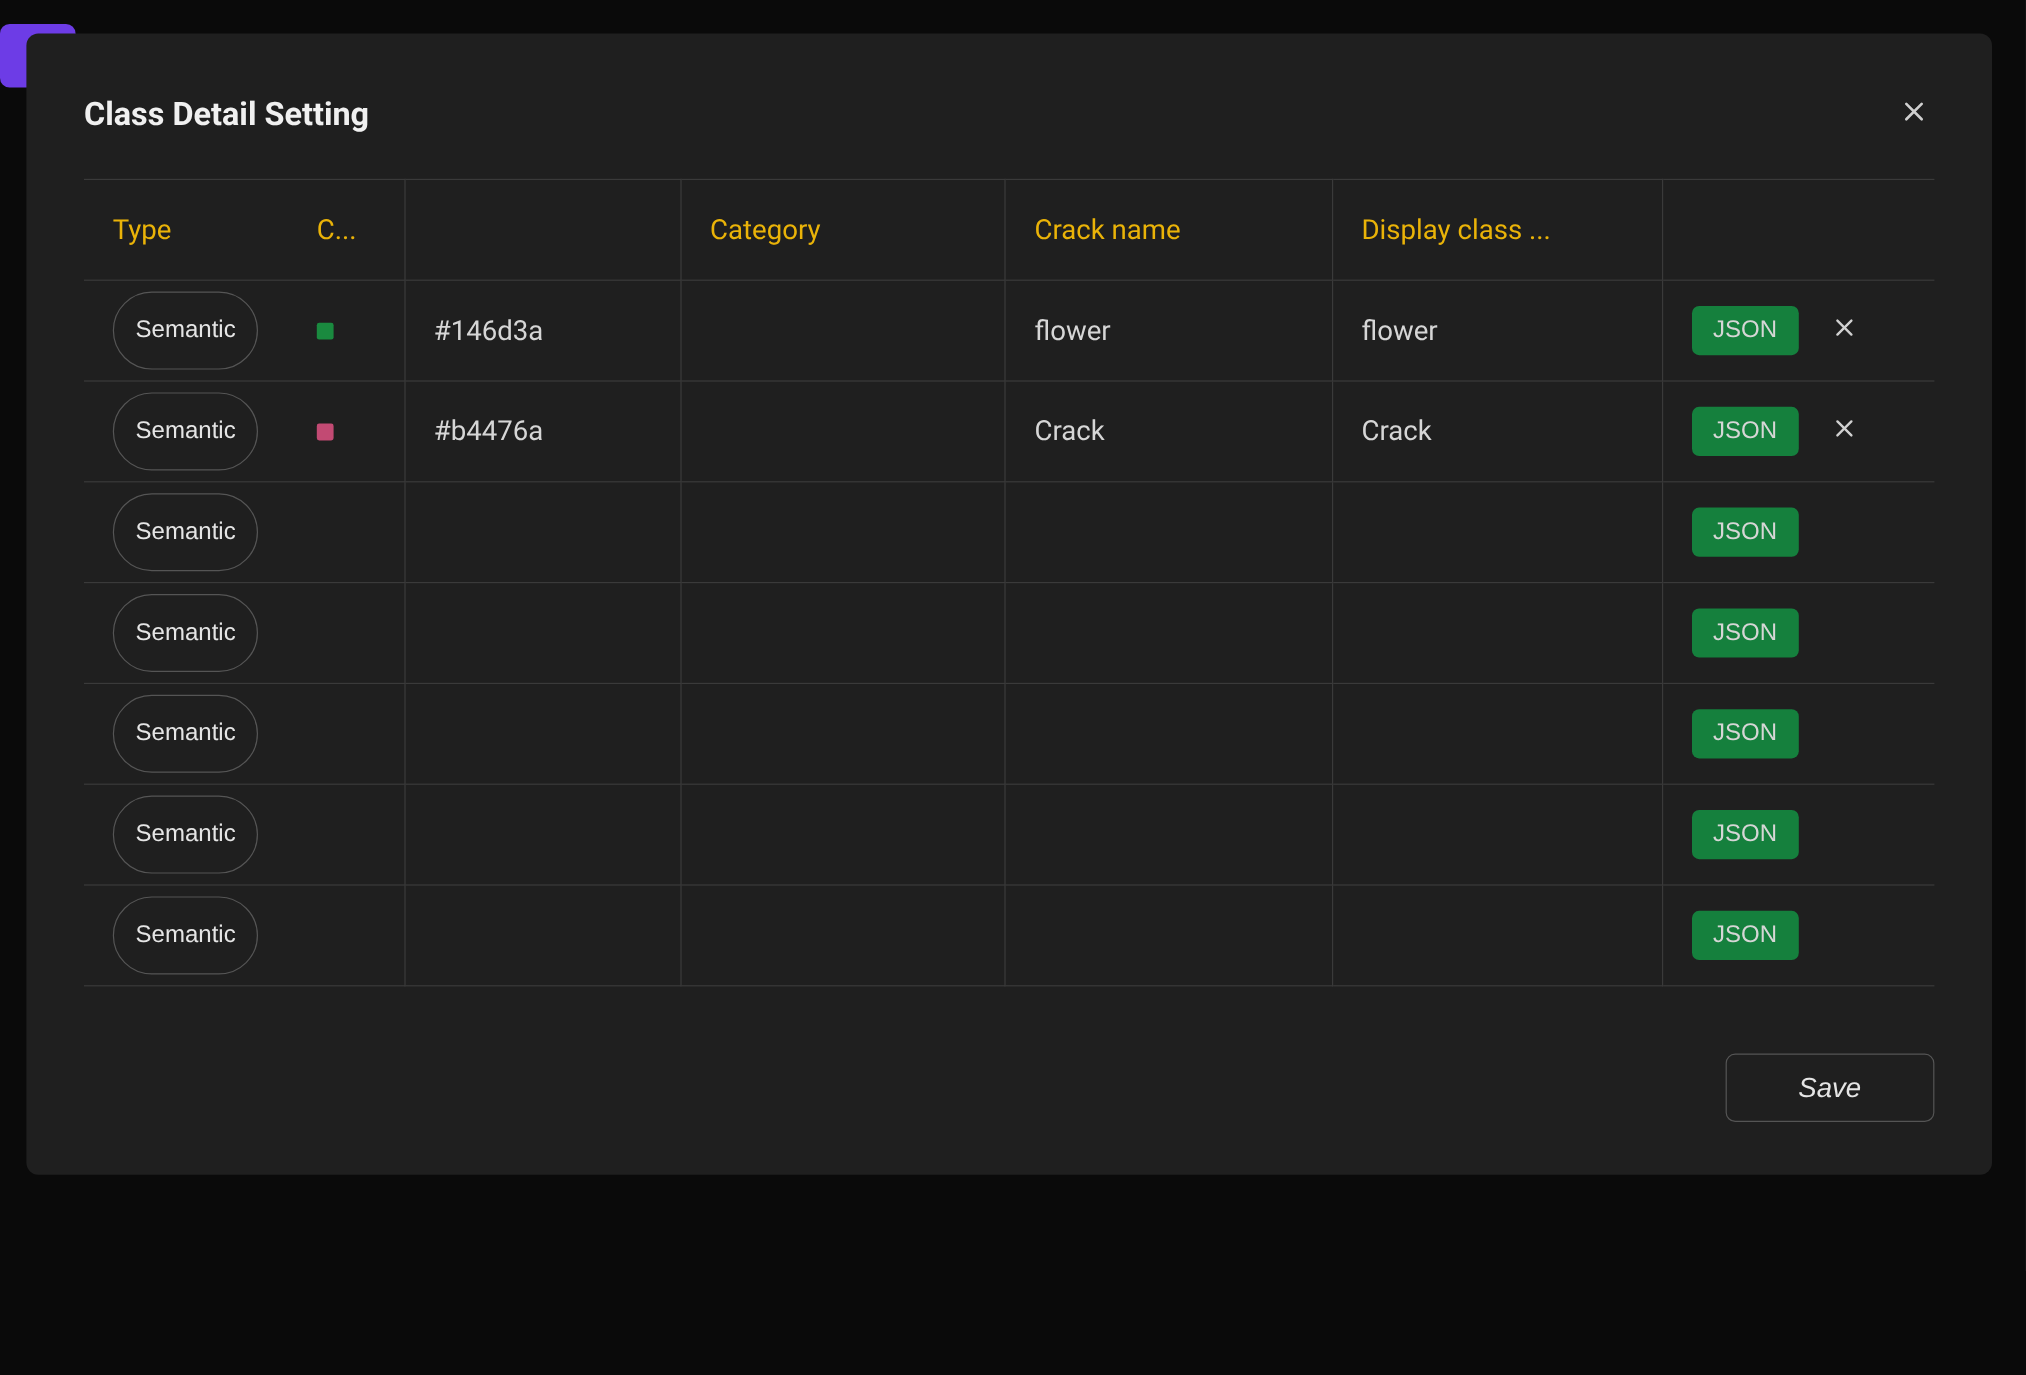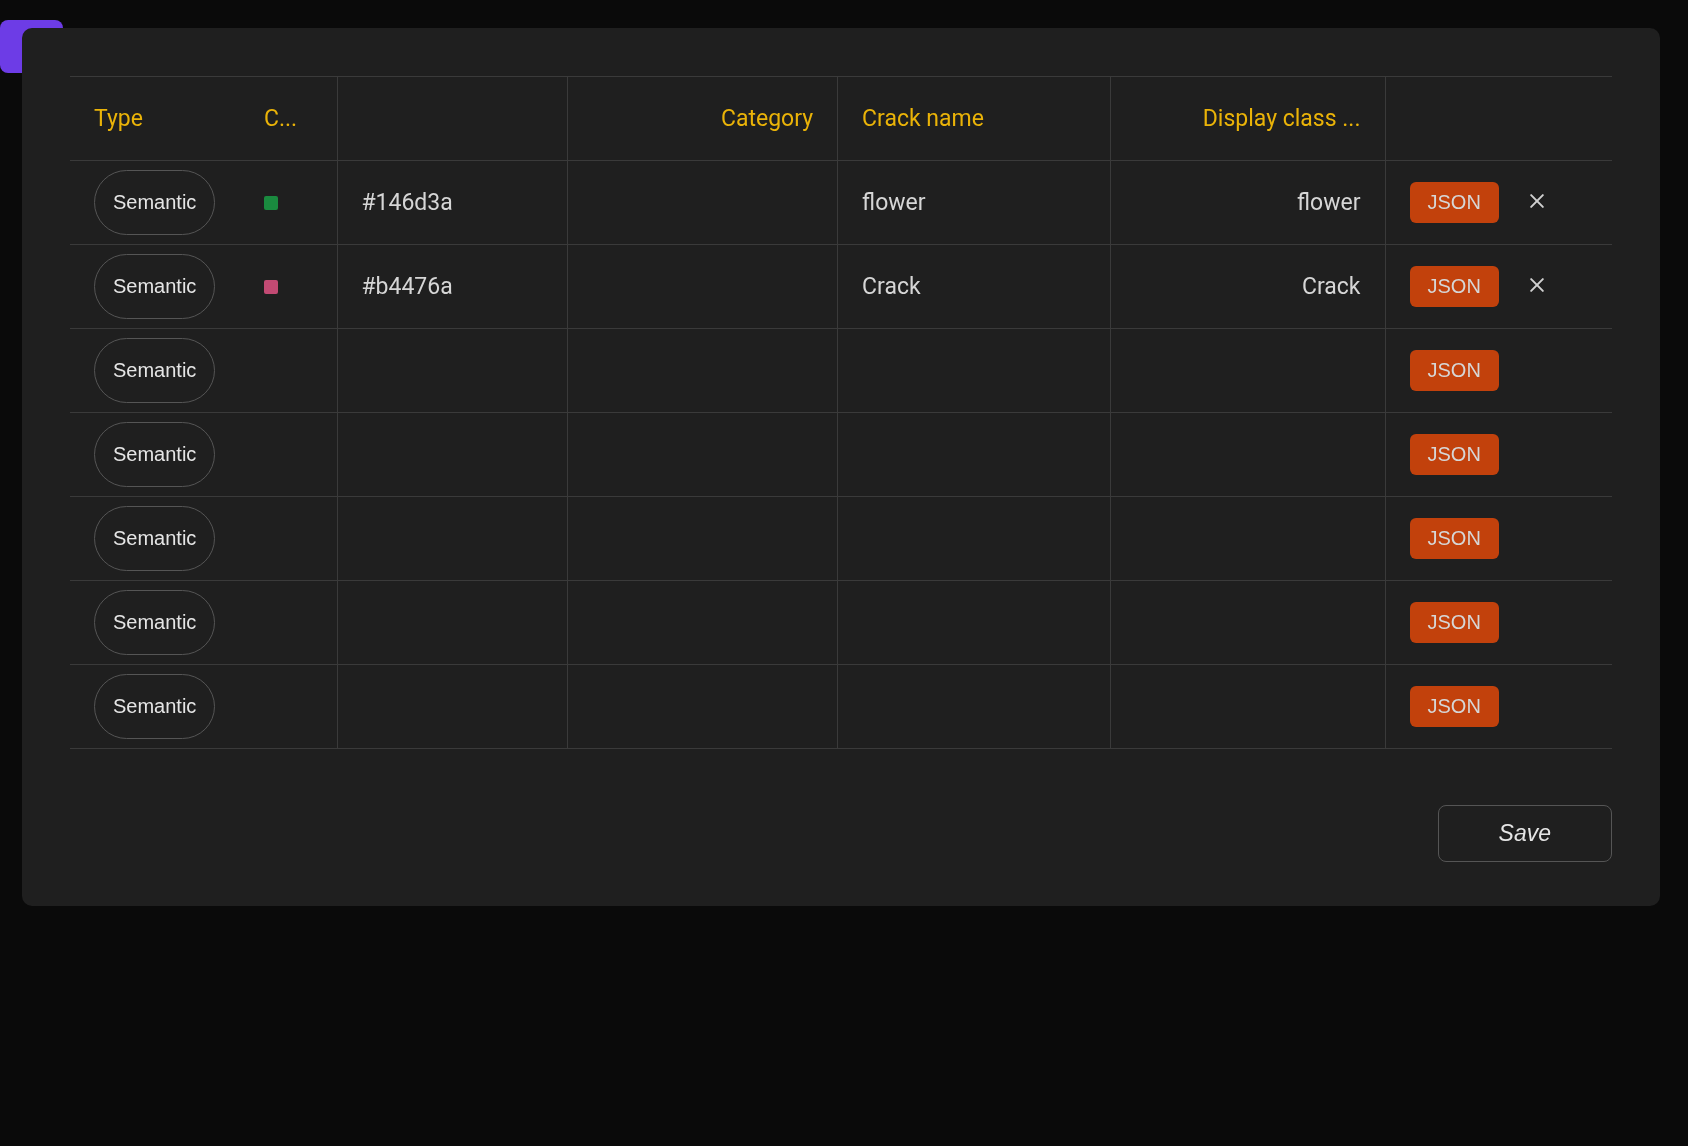--- a/index.html
+++ b/index.html
@@ -81,23 +81,23 @@
     padding: 0 24px;
     height: 84px;
     border-bottom: 1px solid #3a3a3a;
     font-size: 23px;
     color: #d6d6d6;
     vertical-align: middle;
   }
   .col-type { width: 170px; border-right: none; }
   .col-color { width: 100px; }
   .col-hex { width: 236px; padding-left: 23px; }
-  .col-category { width: 280px; text-align: right; }
+  .col-category { width: 280px; }
   .col-classname { width: 280px; }
-  .col-display { width: 280px; text-align: right; }
+  .col-display { width: 280px; }
   .col-actions { width: 230px; }
   thead th.br, tbody td.br {
     border-right: 1px solid #3a3a3a;
   }
   .type-badge {
     display: inline-block;
     border: 1.5px solid #555;
     border-radius: 999px;
     padding: 20px 18px;
     font-size: 20px;
@@ -105,21 +105,21 @@
     background: transparent;
     cursor: pointer;
   }
   .color-swatch {
     display: inline-block;
     width: 14px;
     height: 14px;
     border-radius: 2px;
   }
   .json-btn {
-    background: #c2410c;
+    background: #15803d;
     border: none;
     color: #d6d6d6;
     font-size: 20px;
     padding: 9px 18px;
     border-radius: 6px;
     cursor: pointer;
   }
   .row-close {
     background: none;
     border: none;
@@ -155,20 +155,31 @@
   }
   .color-cell { text-align: left; }
   .th-color { max-width: 70px; }
 </style>
 </head>
 <body>
 
 <div class="bg-button">W</div>
 
 <div class="modal">
+  <div class="modal-header">
+    <div class="modal-title">Class Detail Setting</div>
+    <button class="close-btn">
+      <span>
+        <svg viewBox="0 0 24 24" fill="none" stroke="currentColor" stroke-width="2.4" stroke-linecap="round">
+          <line x1="5" y1="5" x2="19" y2="19"></line>
+          <line x1="19" y1="5" x2="5" y2="19"></line>
+        </svg>
+      </span>
+    </button>
+  </div>
 
   <table>
     <thead>
       <tr>
         <th class="col-type">Type</th>
         <th class="col-color th-color br">C...</th>
         <th class="col-hex br"></th>
         <th class="col-category br">Category</th>
         <th class="col-classname br">Crack name</th>
         <th class="col-display br">Display class ...</th>

